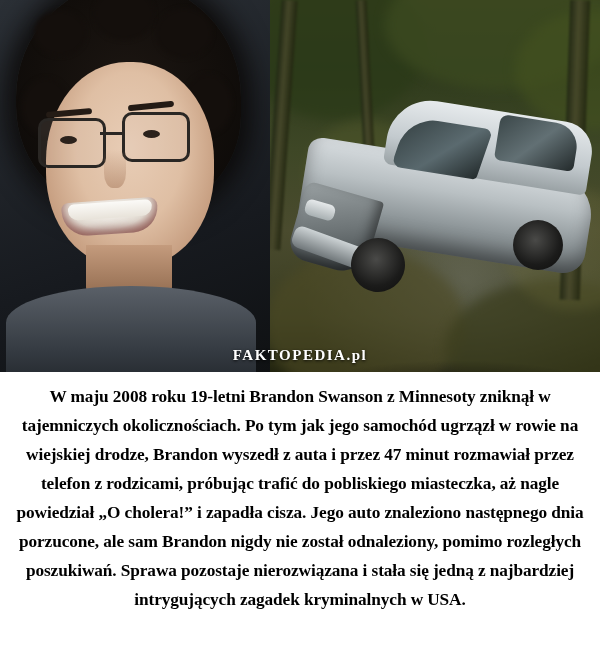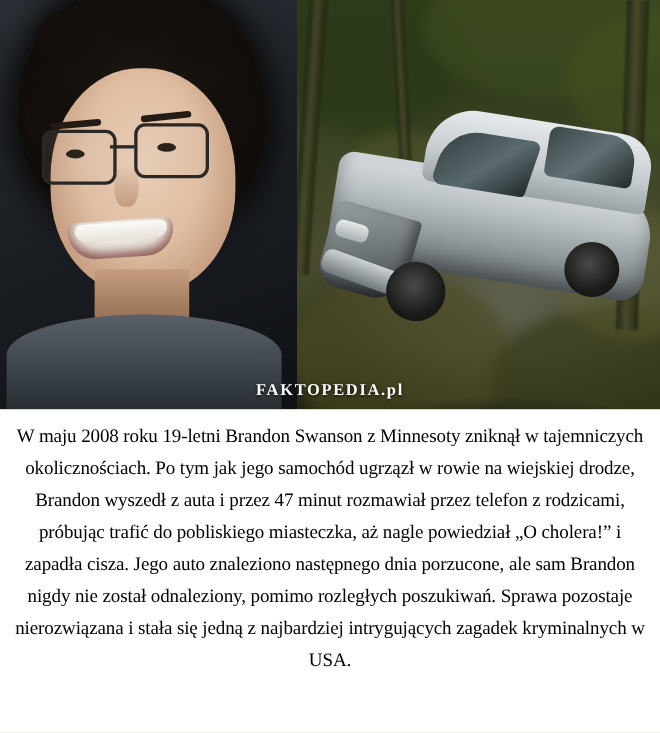--- a/index.html
+++ b/index.html
@@ -296,21 +296,21 @@
 
   
   .caption {
     box-sizing: border-box;
     width: 600px;
     height: 294px;
     padding: 10px 12px 6px 12px;
     text-align: center;
     color: #000000;
     font-family: "Liberation Serif", serif;
-    font-weight: normal;
+    font-weight: bold;
     font-size: 17.3px;
     line-height: 1.68;
     letter-spacing: -0.1px;
   }
 </style>
 </head>
 <body>
 
 <div class="page">
 

